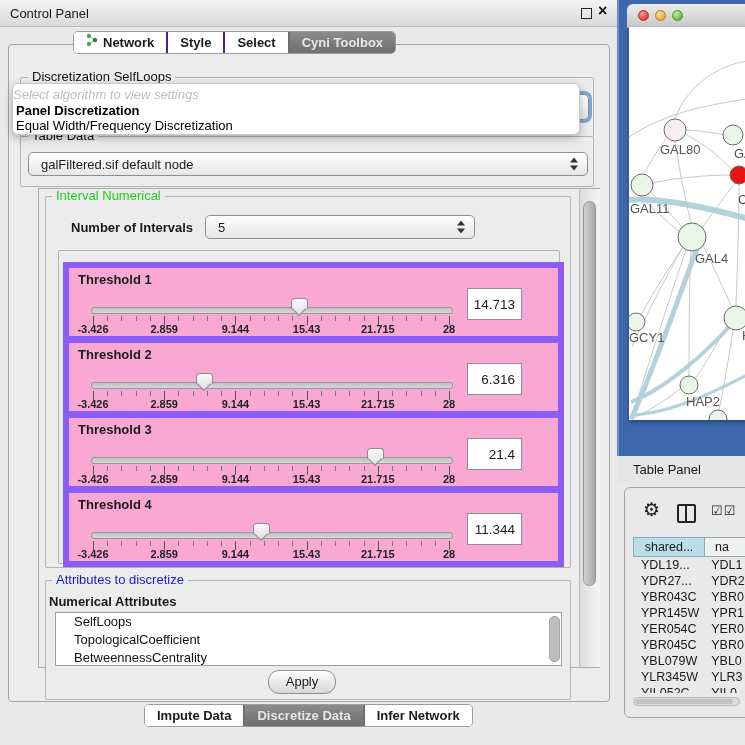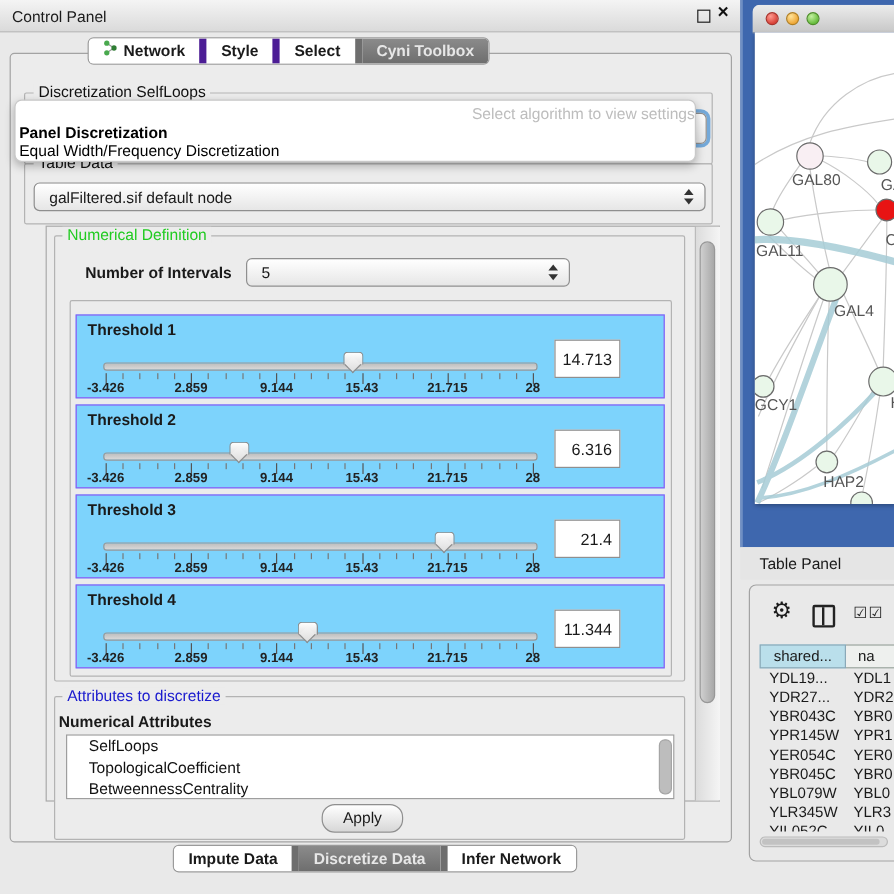--- a/index.html
+++ b/index.html
@@ -8,52 +8,52 @@
   
   .cp-titlebar{position:absolute;left:0;top:0;width:617px;height:26px;
                background:linear-gradient(#f4f4f4,#dadada);border-bottom:1px solid #b9b9b9;}
   .cp-title{position:absolute;left:10px;top:6px;font-size:13px;color:#1b1b1b;}
   .float-btn{position:absolute;left:581px;top:8px;width:9px;height:9px;border:1.5px solid #222;background:transparent;}
   .close-btn{position:absolute;left:598px;top:2px;font-weight:bold;font-size:16px;color:#111;}
   
   .segbar{position:absolute;display:flex;background:#fff;border:1px solid #9b9b9b;border-radius:5px;overflow:hidden;}
   .seg{padding:0 12px;font-size:13px;font-weight:bold;color:#1a1a1a;line-height:21px;height:21px;
        display:flex;align-items:center;gap:5px;background:#fff;}
-  .seg+.seg{border-left:6px solid #4c1d95;}
+  .seg+.seg{border-left:2px solid #4c1d95;}
   .seg.sel{background:linear-gradient(#8b8b8b,#6e6e6e);color:#e7e7e7;border-left-color:#6e6e6e;}
   .seg.sel+.seg{border-left-color:#6e6e6e;}
   
   .outer-panel{position:absolute;left:8px;top:44px;width:600px;height:656px;
                border:1px solid #a3a3a3;border-radius:4px;background:#ececec;}
   .groupbox{position:absolute;border:1px solid #b3b3b3;border-radius:2px;background:#ececec;}
   .grouptitle{position:absolute;background:#ececec;padding:0 4px;font-size:13px;line-height:14px;z-index:3;}
   .gt-green{color:#21cb21;}
   .gt-blue{color:#1a1ace;}
   
   .combo{position:absolute;background:linear-gradient(#ffffff,#e6e6e6);border:1px solid #8f8f8f;
          border-radius:5px;display:flex;align-items:center;padding:0 26px 0 12px;box-sizing:border-box;}
   .stepper{position:absolute;right:9px;top:50%;transform:translateY(-50%);display:flex;flex-direction:column;gap:3px;}
   .arr-up{width:0;height:0;border-left:4px solid transparent;border-right:4px solid transparent;border-bottom:5px solid #333;}
   .arr-dn{width:0;height:0;border-left:4px solid transparent;border-right:4px solid transparent;border-top:5px solid #333;}
   .focus-ring{box-shadow:0 0 0 3px rgba(95,158,214,.85);}
   
   .algo-popup{position:absolute;left:12px;top:83px;width:566px;height:50px;background:#fff;
               border:1px solid #c9c9c9;border-radius:6px;box-shadow:0 3px 8px rgba(0,0,0,.28);z-index:40;}
-  .algo-ph{position:absolute;left:0;right:0;top:3px;text-align:right;color:#bdbdbd;font-size:13px;}
+  .algo-ph{position:absolute;left:0;right:0;top:3px;text-align:left;color:#bdbdbd;font-size:13px;font-style:italic;}
   .algo-it1{position:absolute;left:3px;top:19px;font-weight:bold;color:#000;}
   .algo-it2{position:absolute;left:3px;top:34px;color:#000;}
   
   .viewport{position:absolute;left:38px;top:188px;width:562px;height:480px;border:1px solid #aaa;
             background:#ececec;box-sizing:border-box;overflow:hidden;}
   .vscroll{position:absolute;left:579px;top:189px;width:20px;height:478px;
            background:linear-gradient(to right,#dcdcdc,#f5f5f5);border-left:1px solid #bbb;}
   .vthumb{position:absolute;left:3px;top:12px;width:13px;height:385px;border-radius:7px;
           background:linear-gradient(to right,#cfcfcf,#a8a8a8);border:1px solid #979797;box-sizing:border-box;}
   
-  .th-panel{position:absolute;left:63px;width:489px;height:68px;border:1px solid #8b5cf6;background:#7dd3fc;}
+  .th-panel{position:absolute;left:63px;width:489px;height:68px;border:6px solid #8b5cf6;background:#f9a8d4;}
   .th-label{position:absolute;left:9px;top:4px;font-weight:bold;font-size:13px;}
   .th-track{position:absolute;left:22px;top:39px;width:360px;height:5px;border:1px solid #989898;
             border-radius:3px;background:linear-gradient(#bfbfbf,#d9d9d9);}
   .th-handle{position:absolute;top:30px;width:15px;height:10px;background:linear-gradient(#fefefe,#e2e2e2);
              border:1px solid #8d8d8d;border-bottom:none;border-radius:4px 4px 0 0;z-index:2;}
   .th-handle::after{content:"";position:absolute;left:2.2px;top:5.2px;width:9px;height:9px;
              background:linear-gradient(135deg,#f6f6f6,#dedede);border-right:1px solid #8d8d8d;
              border-bottom:1px solid #8d8d8d;transform:rotate(45deg);}
   .tickrow{position:absolute;left:24px;top:48px;width:356px;height:10px;}
   .tick{position:absolute;top:0;width:1px;height:5px;background:#777;}
@@ -163,21 +163,21 @@
         <span class="arr-dn"></span>
       </span>
   </div>
 
   <div class="viewport"></div>
   <div class="vscroll">
       <div class="vthumb"></div>
     </div>
 
   <div class="groupbox" style="left:45px;top:196px;width:524px;height:370px;"></div>
-  <span class="grouptitle gt-green" style="left:52px;top:189px;">Numerical Definition</span>
+  <span class="grouptitle gt-green" style="left:52px;top:189px;">Interval Numerical</span>
 
   <span class="label bold" style="left:71px;top:220px;">Number of Intervals</span>
   <div class="combo" style="left:205px;top:215px;width:270px;height:24px;">
     <span>5</span>
     <span class="stepper">
         <span class="arr-up"></span>
         <span class="arr-dn"></span>
       </span>
   </div>
 

